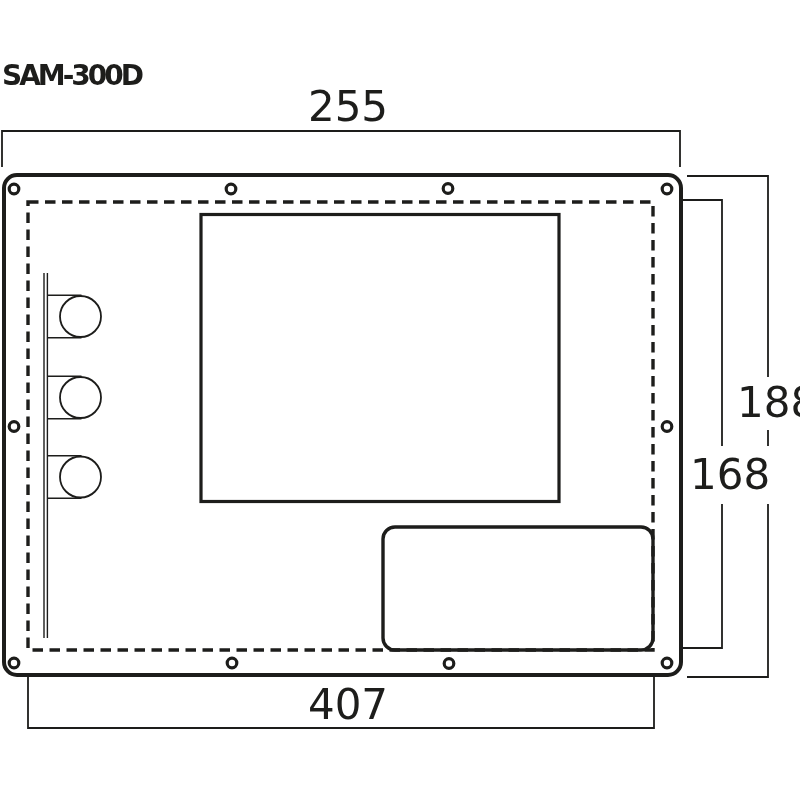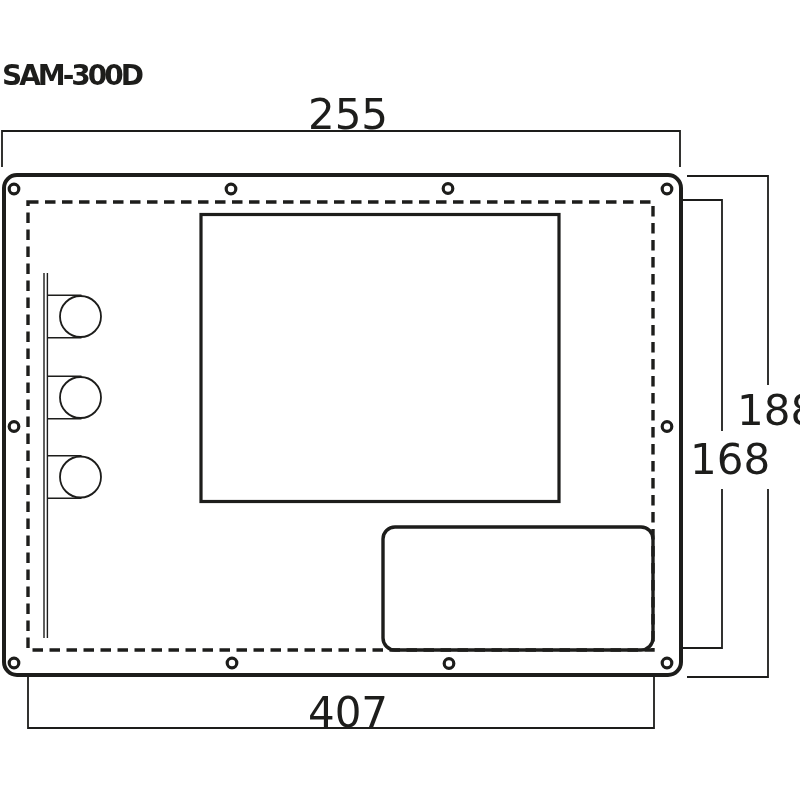--- a/index.html
+++ b/index.html
@@ -39,26 +39,25 @@
     white-space: nowrap;
   }
   .dim {
     position: absolute;
     font-family: "DejaVu Sans", sans-serif;
     font-weight: 400;
     font-size: 42px;
     line-height: 1;
     color: var(--line);
     white-space: nowrap;
-    margin-top: 8px;
   }
   .dim-top    { left: 348px; top: 86px;  transform: translateX(-50%); }
   .dim-bottom { left: 348px; top: 684px; transform: translateX(-50%); }
   .dim-outer  { left: 734px; top: 377px; padding: 5px 3px 6px 3px; background: var(--background); }
-  .dim-inner  { left: 687px; top: 423px; padding: 8px 3px 8px 3px; background: var(--background); }
+  .dim-inner  { left: 687px; top: 446px; padding: 8px 3px 8px 3px; background: var(--background); }
 </style>
 </head>
 <body>
 
 <div class="canvas">
 
   <svg class="drawing-svg" width="800" height="800" viewBox="0 0 800 800">
 
     <g fill="none" stroke="currentColor" stroke-width="1.8">
       <path d="M2 167 V131 H680 V167"></path>

